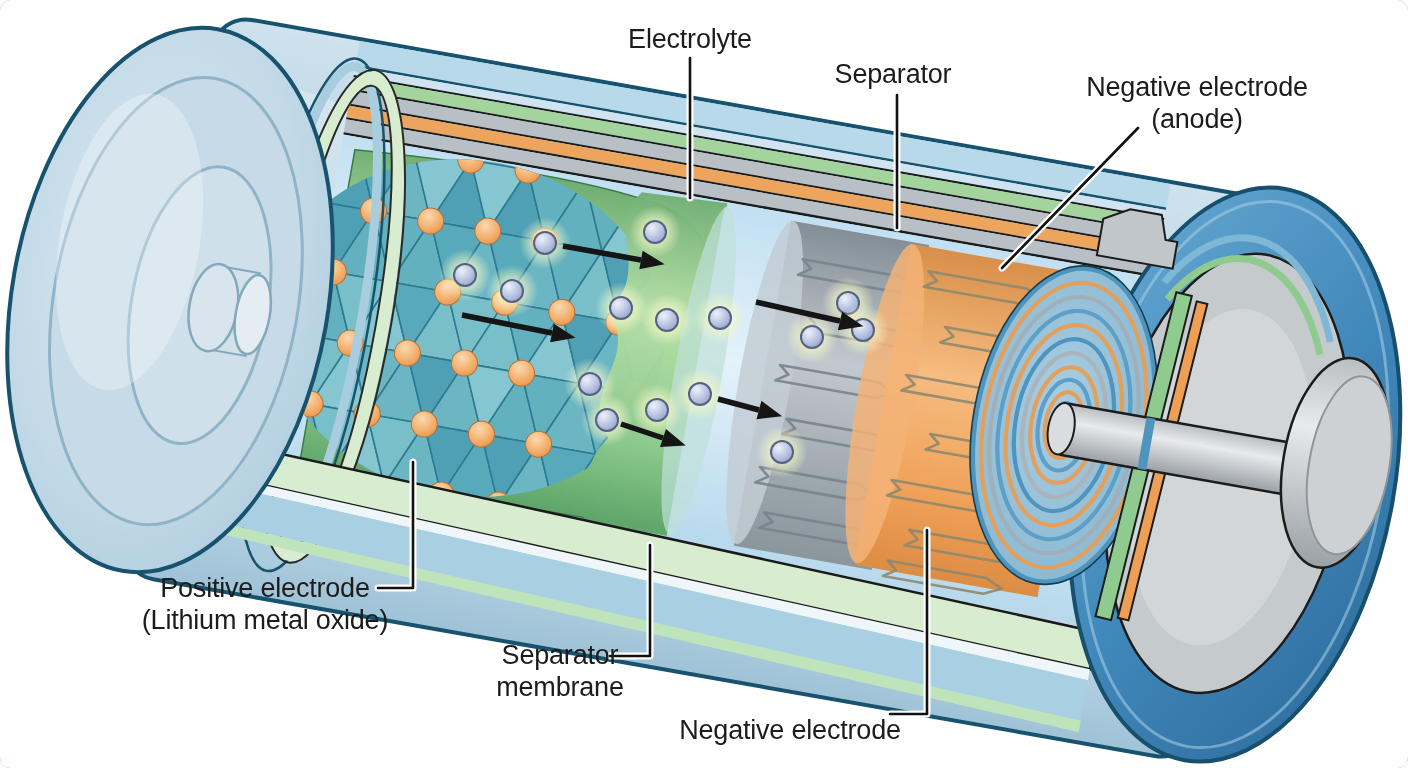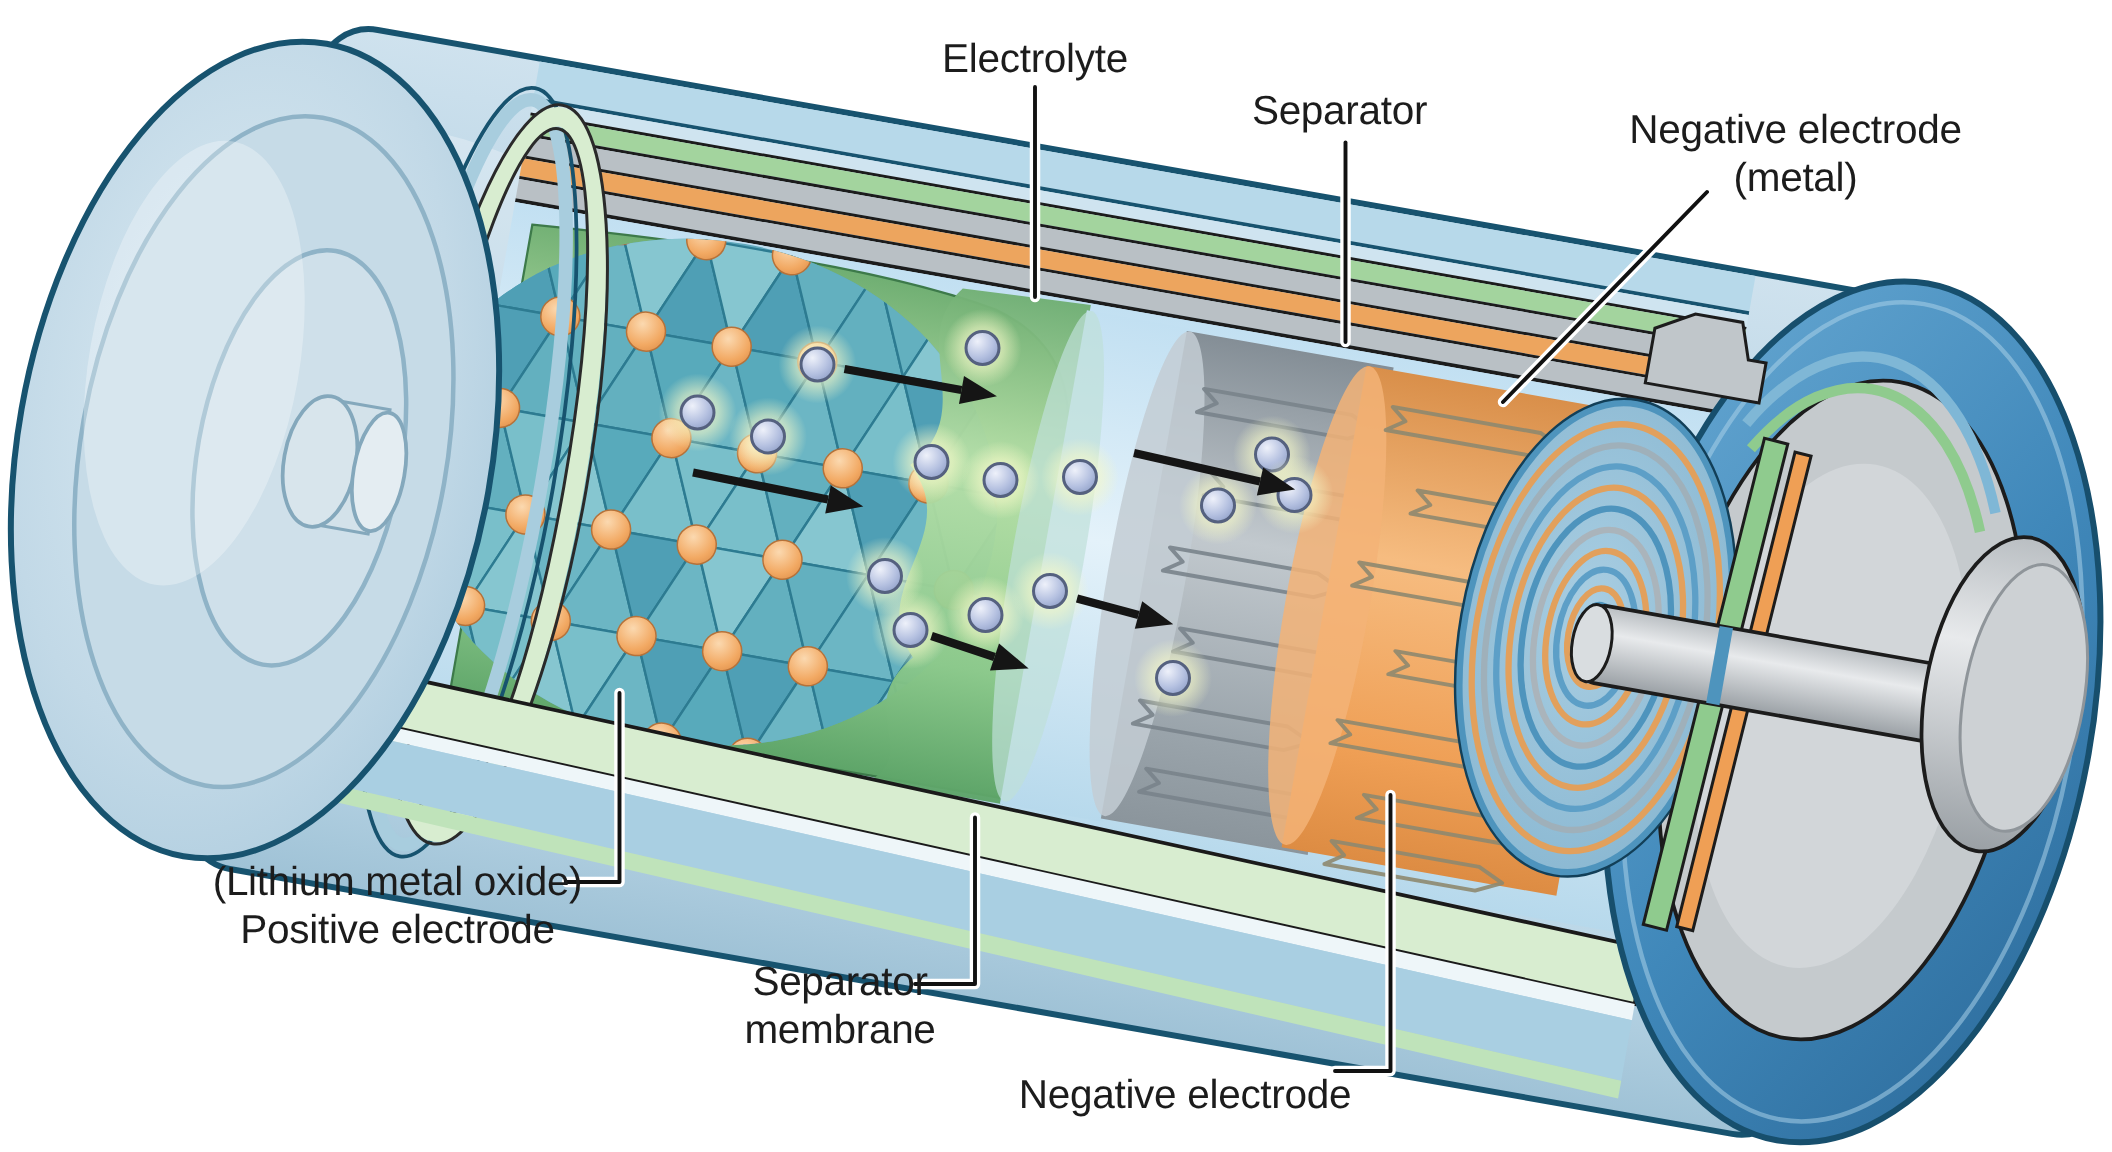--- a/index.html
+++ b/index.html
@@ -1,17 +1,17 @@
 <!DOCTYPE html>
 <html><head>
 <meta charset="utf-8">
 <style>
   html,body{margin:0;padding:0;background:#fff;}
   .stage{position:relative;width:1408px;height:768px;background:#d946ef;overflow:hidden;
-         font-family:"Liberation Sans",sans-serif;}
+         font-family:"Liberation Sans",sans-serif;border-radius:11px;}
   .stage svg{position:absolute;left:0;top:0;}
   .lbl{position:absolute;transform:translate(-50%,-50%);text-align:center;
        font-size:27px;line-height:1.2;color:#1c1c1c;white-space:nowrap;letter-spacing:-0.2px;}
 </style>
 </head>
 <body>
 
 <div class="stage">
 
 <svg id="art" width="1408" height="768" viewBox="0 0 1408 768">
@@ -400,25 +400,25 @@
 </svg>
 
 <div class="lbl" style="left:690px;top:39px">
   <div>Electrolyte</div>
 </div>
 <div class="lbl" style="left:893px;top:74px">
   <div>Separator</div>
 </div>
 <div class="lbl" style="left:1197px;top:103px">
   <div>Negative electrode</div>
-  <div>(metal)</div>
+  <div>(anode)</div>
 </div>
 <div class="lbl" style="left:265px;top:604px">
+  <div>Positive electrode</div>
   <div>(Lithium metal oxide)</div>
-  <div>Positive electrode</div>
 </div>
 <div class="lbl" style="left:560px;top:671px">
   <div>Separator</div>
   <div>membrane</div>
 </div>
 <div class="lbl" style="left:790px;top:730px">
   <div>Negative electrode</div>
 </div>
 
 </div>

